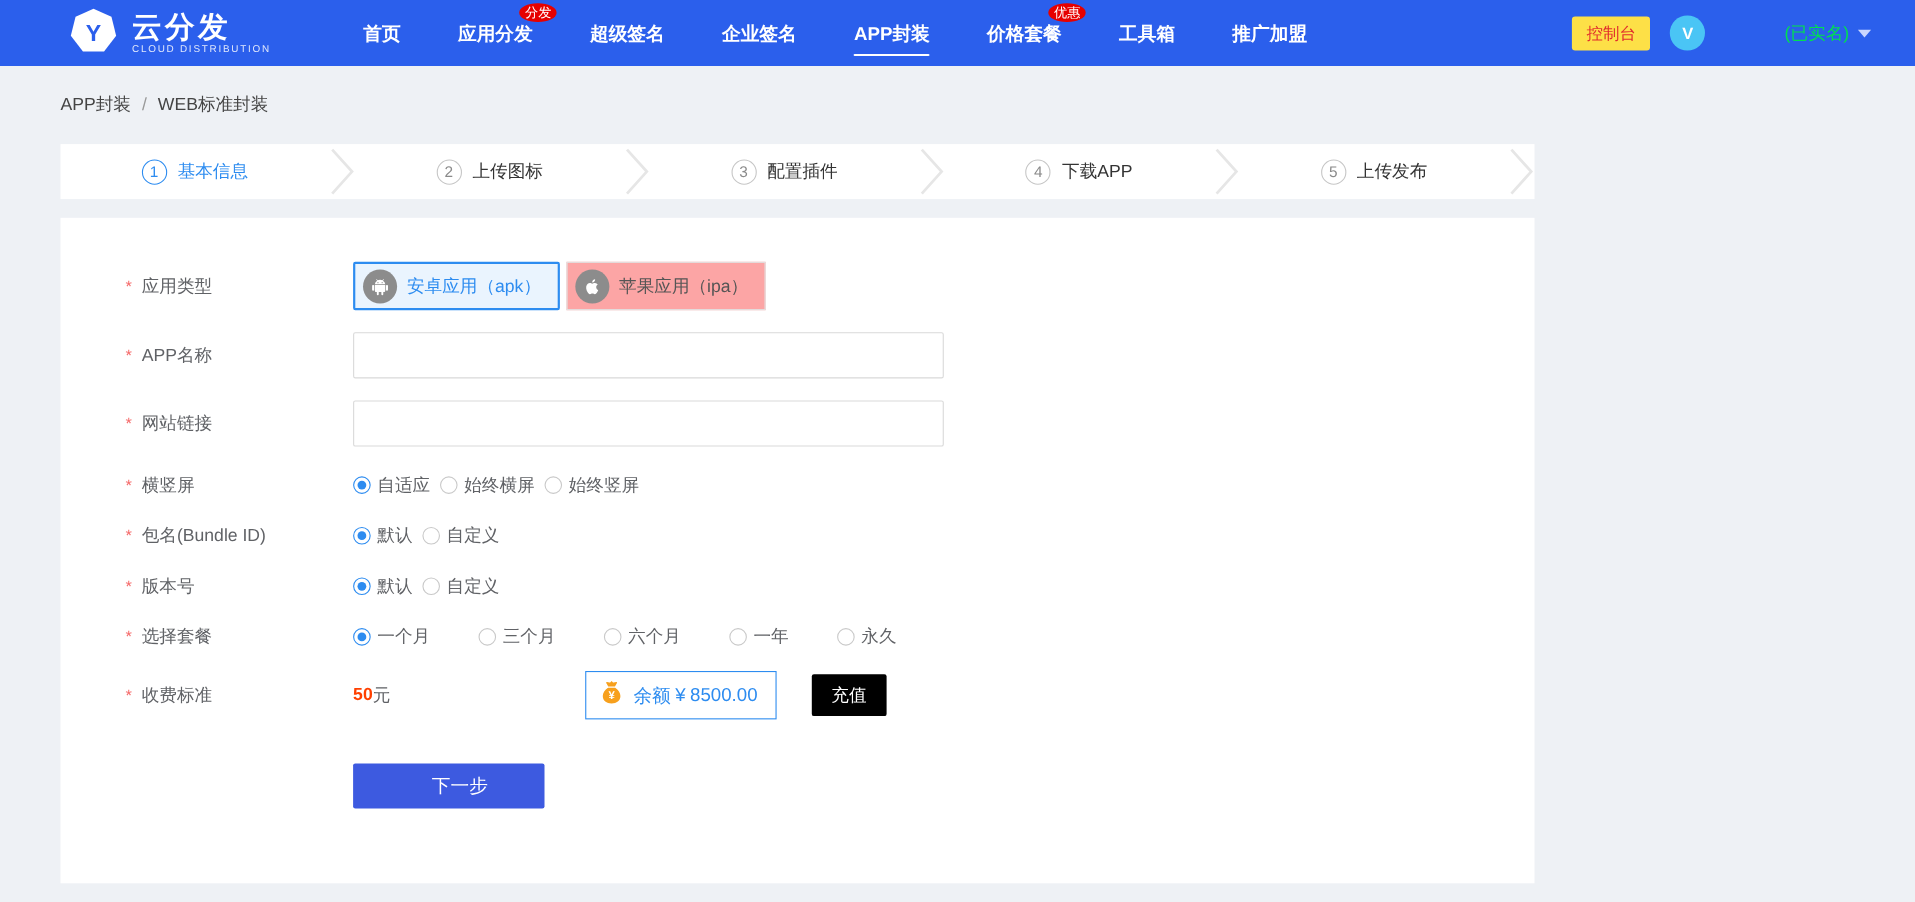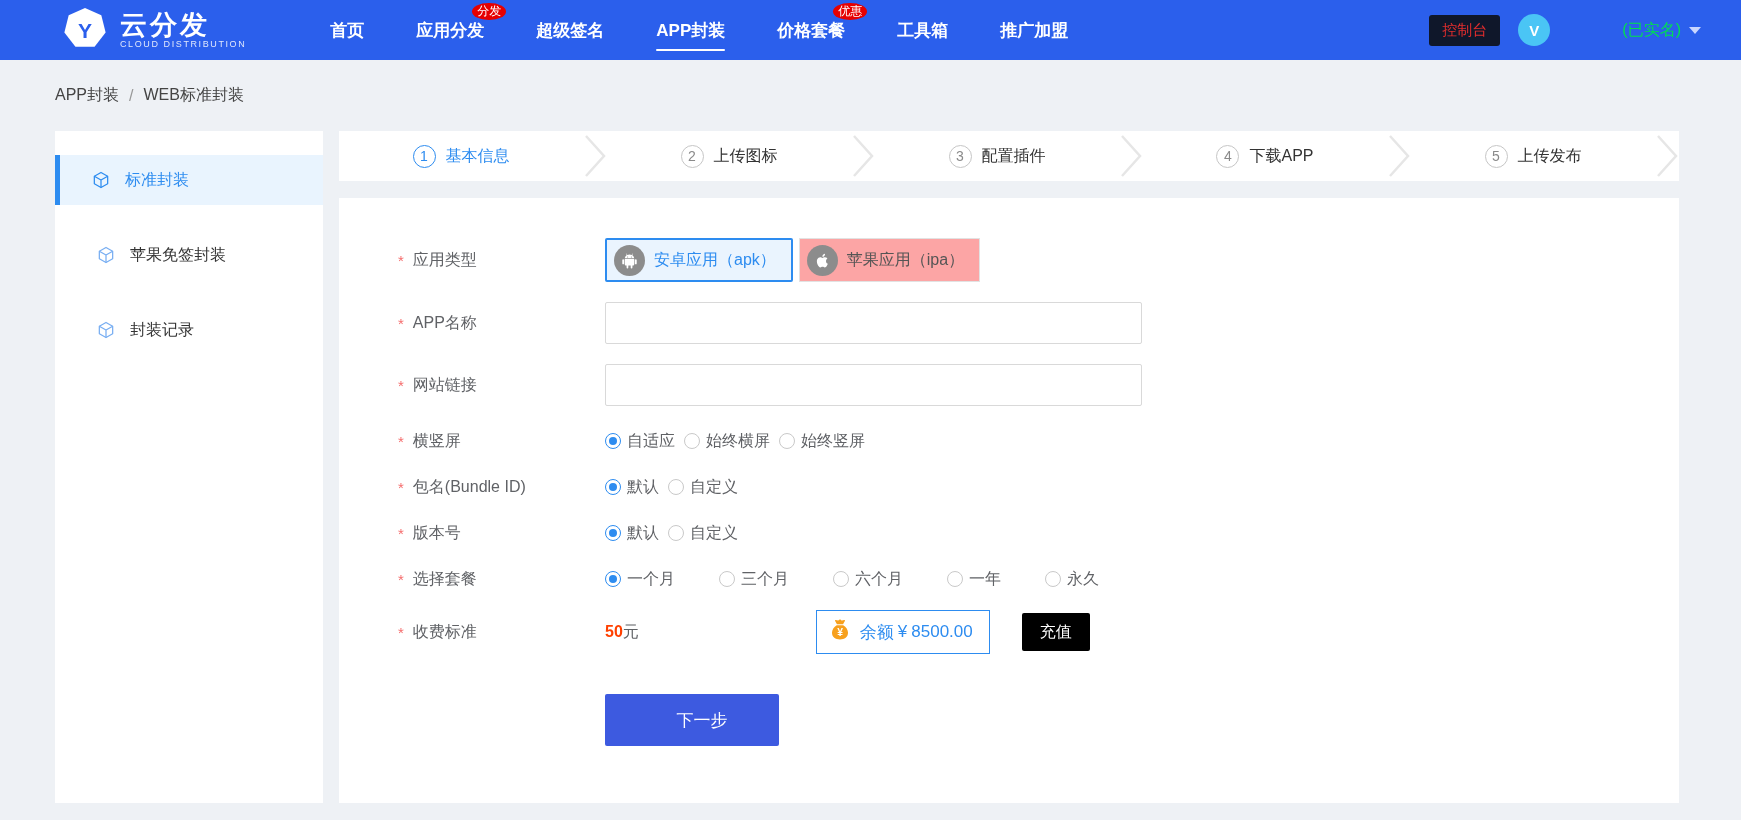--- a/index.html
+++ b/index.html
@@ -10,21 +10,21 @@
   .navbar { height:60px; background:#2b5fec; display:flex; align-items:center; padding:0 40px 0 62px; }
   .logo { display:flex; align-items:center; gap:12px; }
   .logo svg { display:block; }
   .logo-text .cn { color:#fff; font-size:27px; font-weight:bold; letter-spacing:3px; line-height:1; }
   .logo-text .en { color:rgba(255,255,255,.85); font-size:9px; letter-spacing:1.6px; margin-top:0; }
   .nav { display:flex; margin-left:58px; height:60px; }
   .nav-item { position:relative; height:60px; display:flex; align-items:center; padding:0 26px; color:#fff; font-size:17px; font-weight:600; cursor:pointer; }
   .nav-item.active::after { content:""; position:absolute; left:26px; right:26px; bottom:9px; height:2px; background:#fff; border-radius:1px; }
   .nav-badge { position:absolute; top:3px; right:4px; background:#e60000; color:#fff; font-size:12px; font-weight:normal; padding:2px 5px; border-radius:50%; line-height:1.1; white-space:nowrap; }
   .nav-right { margin-left:auto; display:flex; align-items:center; }
-  .console-btn { background:#0f172a; color:#e12d2d; font-size:15px; border:none; border-radius:3px; padding:6px 13px; cursor:pointer; font-family:inherit; }
+  .console-btn { background:#fde047; color:#e12d2d; font-size:15px; border:none; border-radius:3px; padding:6px 13px; cursor:pointer; font-family:inherit; }
   .avatar { width:32px; height:32px; border-radius:50%; background:#4ac5f5; color:#fff; font-size:15px; font-weight:bold; display:flex; align-items:center; justify-content:center; margin-left:18px; cursor:pointer; }
   .account { margin-left:72px; display:flex; align-items:center; gap:8px; cursor:pointer; }
   .account-status { color:#00e050; font-size:16px; }
   .caret-down { width:0; height:0; border-left:6px solid transparent; border-right:6px solid transparent; border-top:7px solid #c9d6ff; }
 
   
   .breadcrumb { height:71px; display:flex; align-items:center; padding-left:55px; font-size:16px; color:#444; gap:10px; }
   .breadcrumb .sep { color:#999; }
 
   
@@ -65,21 +65,21 @@
   .rdot { width:16px; height:16px; border-radius:50%; border:1px solid #c9c9c9; background:#fff; position:relative; flex-shrink:0; }
   .rdot.checked { border-color:#2d8cf0; }
   .rdot.checked::after { content:""; position:absolute; left:3px; top:3px; width:8px; height:8px; border-radius:50%; background:#2d8cf0; }
 
   .fee-amount { color:#ff4000; font-size:16px; font-weight:bold; }
   .fee-unit { color:#606266; font-size:16px; }
   .balance-box { margin-left:177px; height:44px; border:1px solid #2d8cf0; background:#fff; display:flex; align-items:center; gap:7px; padding:0 16px 0 10px; cursor:pointer; }
   .balance-text { color:#2d8cf0; font-size:17px; }
   .recharge-btn { margin-left:32px; width:68px; height:38px; background:#000000; color:#fff; border:none; border-radius:2px; font-size:16px; cursor:pointer; font-family:inherit; }
 
-  .next-btn { display:block; margin:40px 0 0 207px; width:174px; height:52px; background:#3d5ae0; color:#fff; border:none; border-radius:2px; font-size:17px; cursor:pointer; font-family:inherit;padding-left:20px; }
+  .next-btn { display:block; margin:40px 0 0 207px; width:174px; height:41px; background:#3d5ae0; color:#fff; border:none; border-radius:2px; font-size:17px; cursor:pointer; font-family:inherit;padding-left:20px; }
 </style>
 </head>
 <body>
 
 <div class="navbar">
   <div class="logo">
     <span>
       <svg width="46" height="46" viewBox="0 0 48 48">
         <polygon points="24,1 41,8.6 45.5,26.5 34,41.5 14,41.5 2.5,26.5 7,8.6" fill="#fff"></polygon>
         <text x="24" y="32" text-anchor="middle" font-size="22" font-weight="bold" fill="#2b5fec" font-family="Liberation Sans, sans-serif">Y</text>
@@ -95,20 +95,23 @@
     <div class="nav-item">
         <span>首页</span>
       </div>
     <div class="nav-item">
       <span>应用分发</span>
       <span class="nav-badge">分发</span>
     </div>
     <div class="nav-item">
         <span>超级签名</span>
       </div>
+    <div class="nav-item">
+        <span>企业签名</span>
+      </div>
     <div class="nav-item active">
         <span>APP封装</span>
       </div>
     <div class="nav-item">
       <span>价格套餐</span>
       <span class="nav-badge">优惠</span>
     </div>
     <div class="nav-item">
         <span>工具箱</span>
       </div>
@@ -128,43 +131,20 @@
 </div>
 
 <div class="breadcrumb">
   <span>APP封装</span>
   <span class="sep">/</span>
   <span>WEB标准封装</span>
 </div>
 
 <div class="content">
 
-  <div class="sidebar">
-    <div class="side-item active">
-      <svg width="20" height="20" viewBox="0 0 24 24" fill="none" stroke="currentColor" stroke-width="1.5" stroke-linejoin="round">
-          <path d="M12 3l8 4.5v9L12 21l-8-4.5v-9L12 3z"></path>
-          <path d="M4 7.5l8 4.5 8-4.5M12 12v9"></path>
-        </svg>
-      <span>标准封装</span>
-    </div>
-    <div class="side-item">
-      <svg width="20" height="20" viewBox="0 0 24 24" fill="none" stroke="currentColor" stroke-width="1.5" stroke-linejoin="round">
-          <path d="M12 3l8 4.5v9L12 21l-8-4.5v-9L12 3z"></path>
-          <path d="M4 7.5l8 4.5 8-4.5M12 12v9"></path>
-        </svg>
-      <span>苹果免签封装</span>
-    </div>
-    <div class="side-item">
-      <svg width="20" height="20" viewBox="0 0 24 24" fill="none" stroke="currentColor" stroke-width="1.5" stroke-linejoin="round">
-          <path d="M12 3l8 4.5v9L12 21l-8-4.5v-9L12 3z"></path>
-          <path d="M4 7.5l8 4.5 8-4.5M12 12v9"></path>
-        </svg>
-      <span>封装记录</span>
-    </div>
-  </div>
 
   <div class="main">
 
     <div class="steps">
       <div class="step active">
         <span class="step-num">1</span>
         <span class="step-label">基本信息</span>
       </div>
       <svg class="step-sep" width="24" height="46" viewBox="0 0 24 46">
           <polyline points="3,3 21,23 3,43" stroke="#e6e6e6" stroke-width="2.5" fill="none"></polyline>

